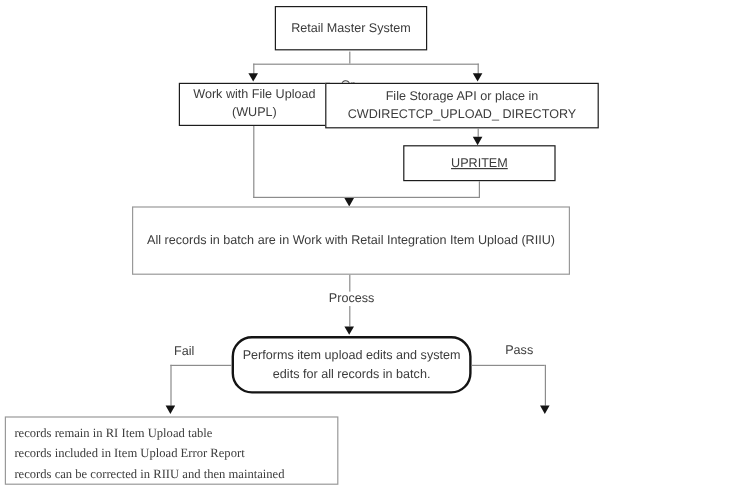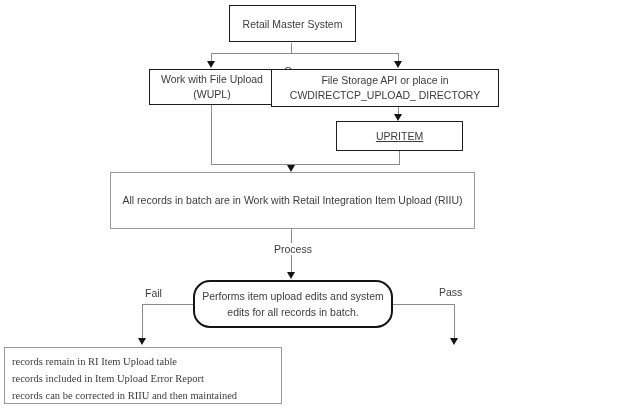--- a/index.html
+++ b/index.html
@@ -85,21 +85,21 @@
   <div class="node darker edit-lines" style="left:193px;top:280px;width:200px;height:48px;">
     <span>Performs item upload edits and system</span>
     <span>edits for all records in batch.</span>
   </div>
 
   <div class="lbl" style="left:142px;top:287px;">Fail</div>
   <div class="hline" style="left:142px;top:304px;width:51px;"></div>
   <div class="vline" style="left:142px;top:304px;height:34px;"></div>
   <div class="arrow-down" style="left:138px;top:338px;"></div>
 
-  <div class="lbl" style="left:418px;top:286px;margin-left:18px;">Pass</div>
+  <div class="lbl" style="left:418px;top:286px;">Pass</div>
   <div class="hline" style="left:393px;top:304px;width:61px;"></div>
   <div class="vline" style="left:454px;top:304px;height:34px;"></div>
   <div class="arrow-down" style="left:450px;top:338px;"></div>
 
   <div class="node light list" style="left:4px;top:347px;width:278px;height:57px;">
     <span>records remain in RI Item Upload table</span>
     <span>records included in Item Upload Error Report</span>
     <span>records can be corrected in RIIU and then maintained</span>
   </div>
 

